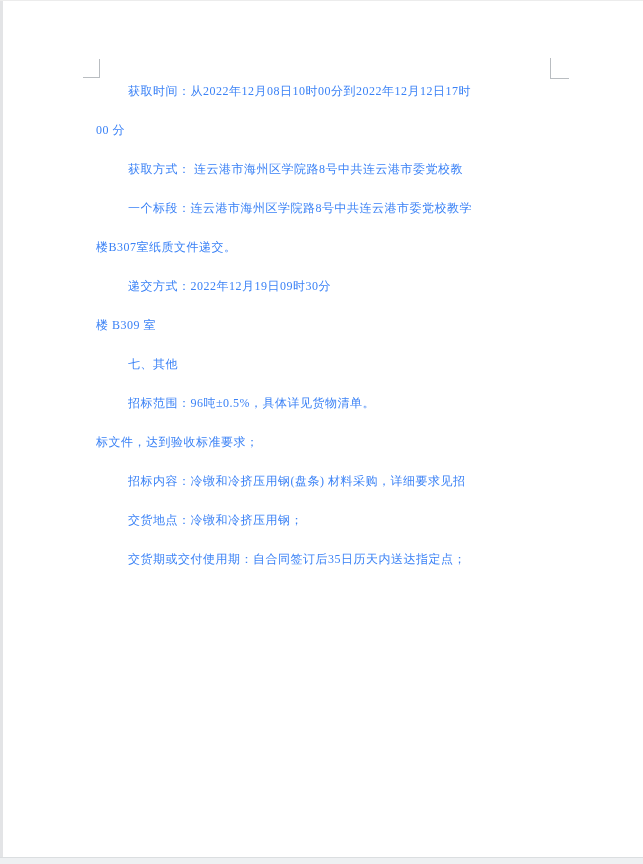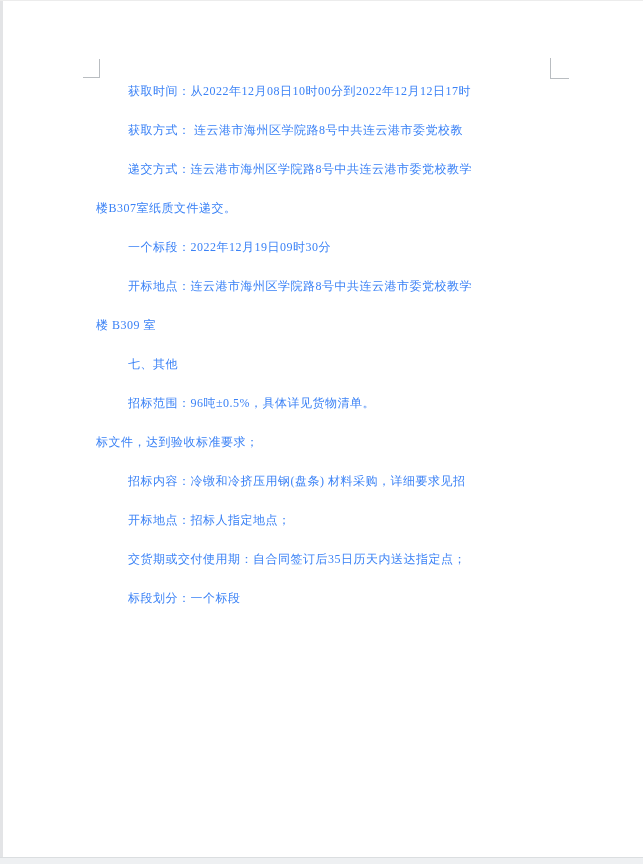--- a/index.html
+++ b/index.html
@@ -67,28 +67,27 @@
 <div class="left-gutter"></div>
 <div class="top-hairline"></div>
 
 <div class="crop-mark crop-left-v"></div>
 <div class="crop-mark crop-left-h"></div>
 <div class="crop-mark crop-right-v"></div>
 <div class="crop-mark crop-right-h"></div>
 
 <div class="text-block">
   <div class="line indent">获取时间：从2022年12月08日10时00分到2022年12月12日17时</div>
+  <div class="line">00 分</div>
   <div class="line indent">获取方式： 连云港市海州区学院路8号中共连云港市委党校教</div>
-  <div class="line indent">递交方式：连云港市海州区学院路8号中共连云港市委党校教学</div>
+  <div class="line indent">一个标段：连云港市海州区学院路8号中共连云港市委党校教学</div>
   <div class="line">楼B307室纸质文件递交。</div>
-  <div class="line indent">一个标段：2022年12月19日09时30分</div>
-  <div class="line indent">开标地点：连云港市海州区学院路8号中共连云港市委党校教学</div>
+  <div class="line indent">递交方式：2022年12月19日09时30分</div>
   <div class="line">楼 B309 室</div>
   <div class="line indent">七、其他</div>
   <div class="line indent">招标范围：96吨±0.5%，具体详见货物清单。</div>
   <div class="line">标文件，达到验收标准要求；</div>
   <div class="line indent">招标内容：冷镦和冷挤压用钢(盘条) 材料采购，详细要求见招</div>
-  <div class="line indent">开标地点：招标人指定地点；</div>
+  <div class="line indent">交货地点：冷镦和冷挤压用钢；</div>
   <div class="line indent">交货期或交付使用期：自合同签订后35日历天内送达指定点；</div>
-  <div class="line indent">标段划分：一个标段</div>
 </div>
 
 <div class="bottom-gutter"></div>
 
 </body></html>

